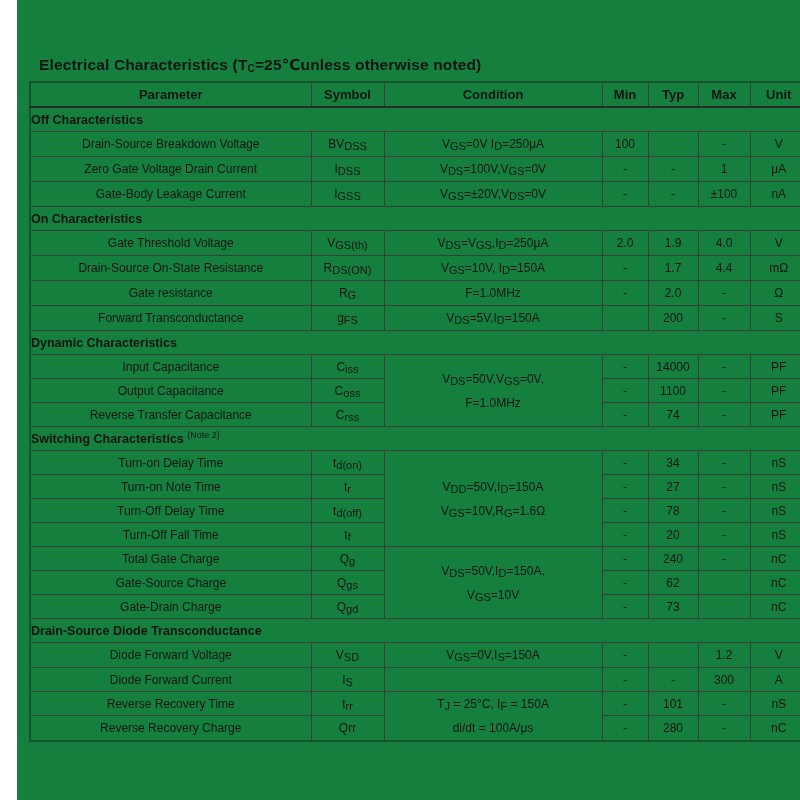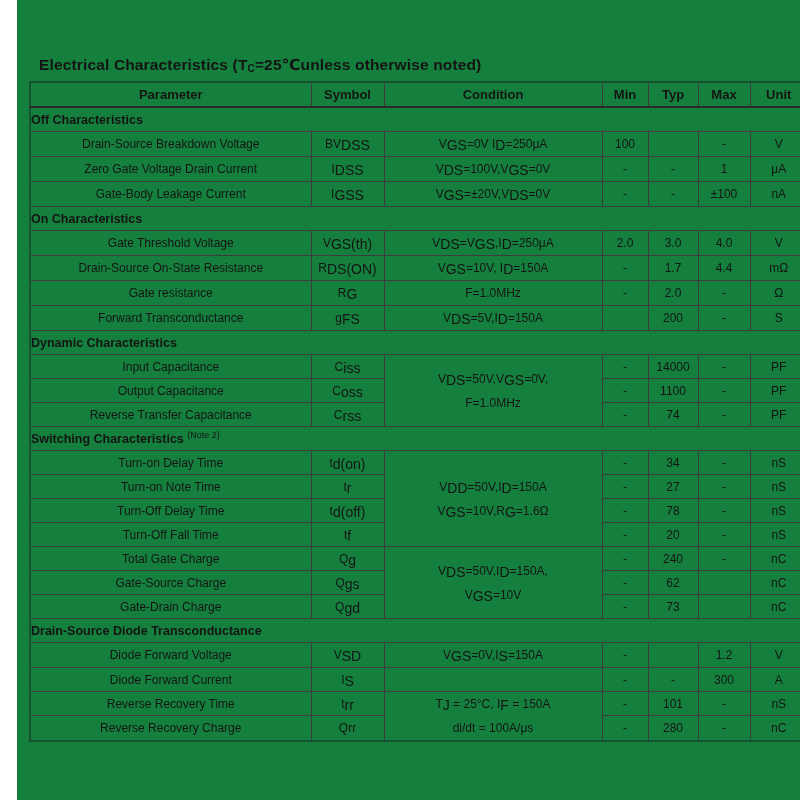--- a/index.html
+++ b/index.html
@@ -57,21 +57,21 @@
     padding: 0 4px 0 8px;
   }
   tr.section td {
     text-align: left;
     font-weight: bold;
     font-size: 12.5px;
     padding-left: 0;
   }
   tr.section td sup { font-weight: normal; }
   td.cond { line-height: 24px; white-space: normal; }
-  sub { font-size: 14px; line-height: 0; vertical-align: -2px; }
+  sub { font-size: 11px; line-height: 0; vertical-align: -2px; }
   sup { font-size: 9px; line-height: 0; vertical-align: super; text-align: center; }
 </style>
 </head>
 <body>
 
 <div class="page">
   <div class="title">Electrical Characteristics (T<sub>C</sub>=25℃unless otherwise noted)</div>
   <table class="ec">
     <colgroup>
       <col style="width:281px">
@@ -125,21 +125,21 @@
           <td>nA</td>
         </tr>
         <tr class="section">
           <td colspan="7">On Characteristics</td>
         </tr>
         <tr>
           <td class="param">Gate Threshold Voltage</td>
           <td>V<sub>GS(th)</sub></td>
           <td class="cond">V<sub>DS</sub>=V<sub>GS</sub>,I<sub>D</sub>=250μA</td>
           <td>2.0</td>
-          <td>3.0</td>
+          <td>1.9</td>
           <td>4.0</td>
           <td>V</td>
         </tr>
         <tr>
           <td class="param">Drain-Source On-State Resistance</td>
           <td>R<sub>DS(ON)</sub></td>
           <td class="cond">V<sub>GS</sub>=10V, I<sub>D</sub>=150A</td>
           <td>-</td>
           <td>1.7</td>
           <td>4.4</td>

